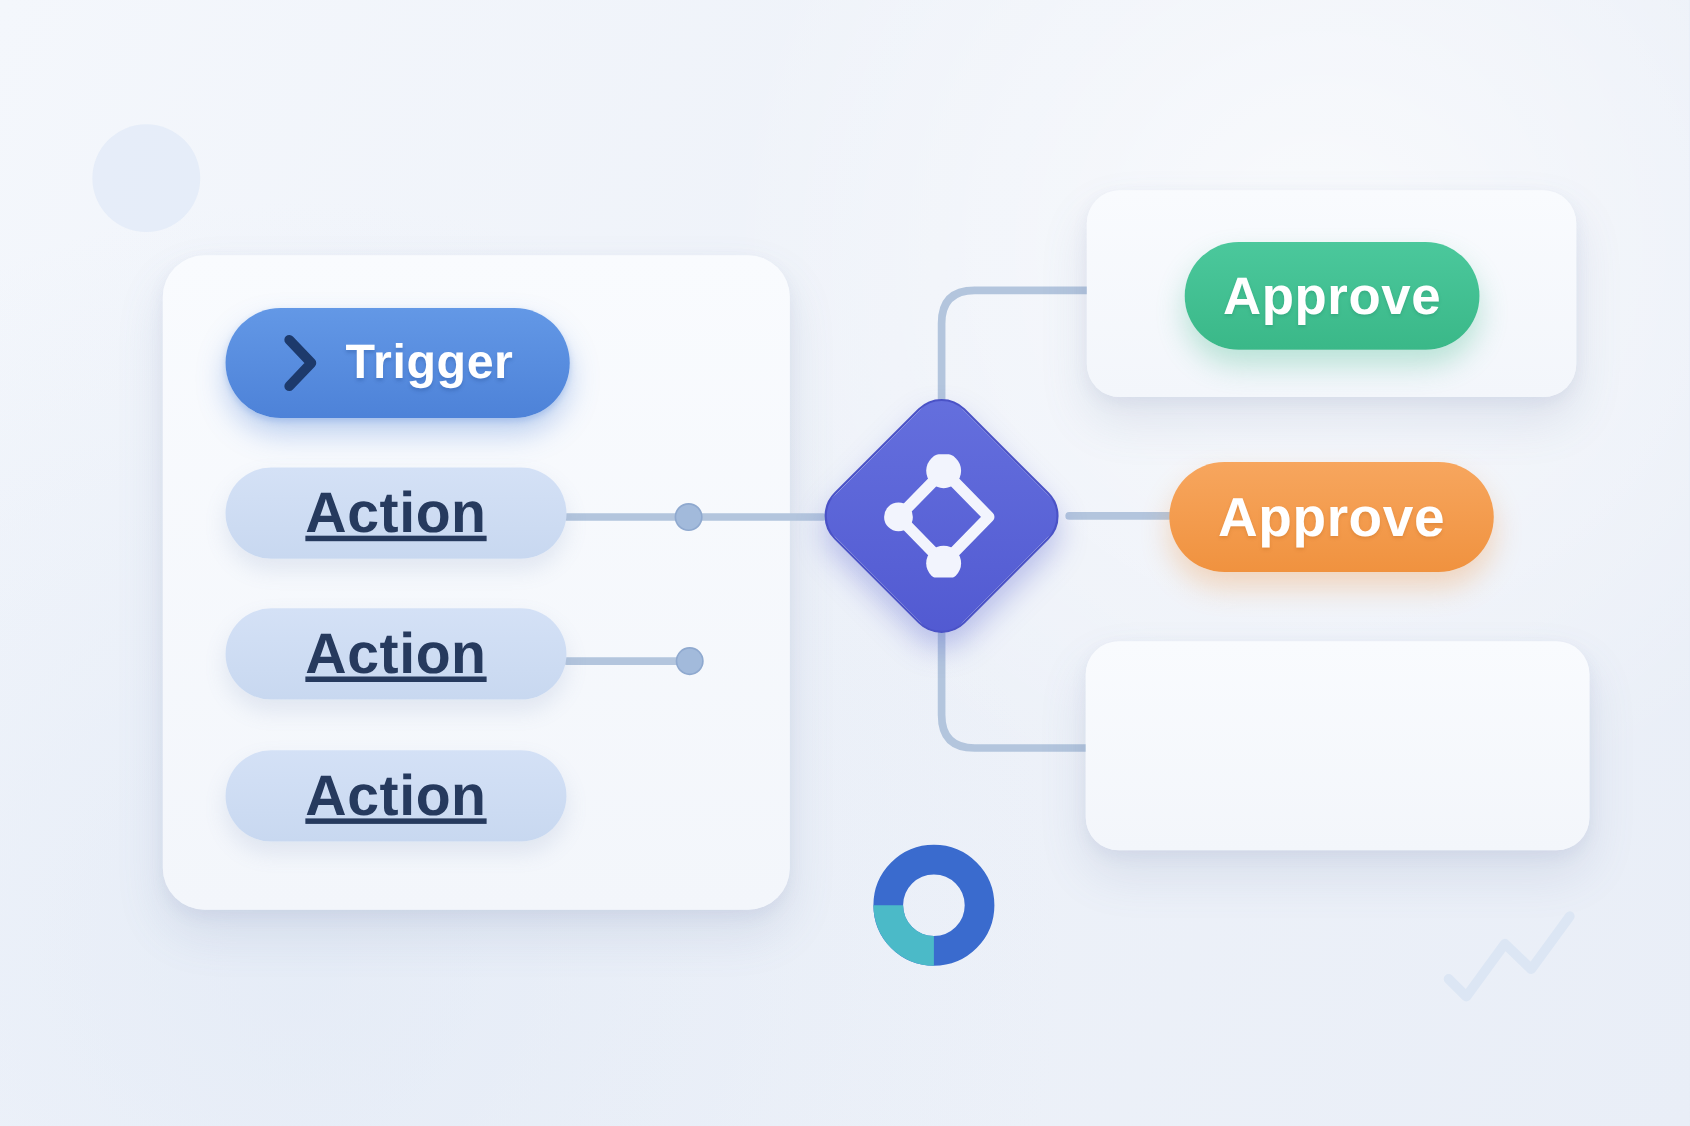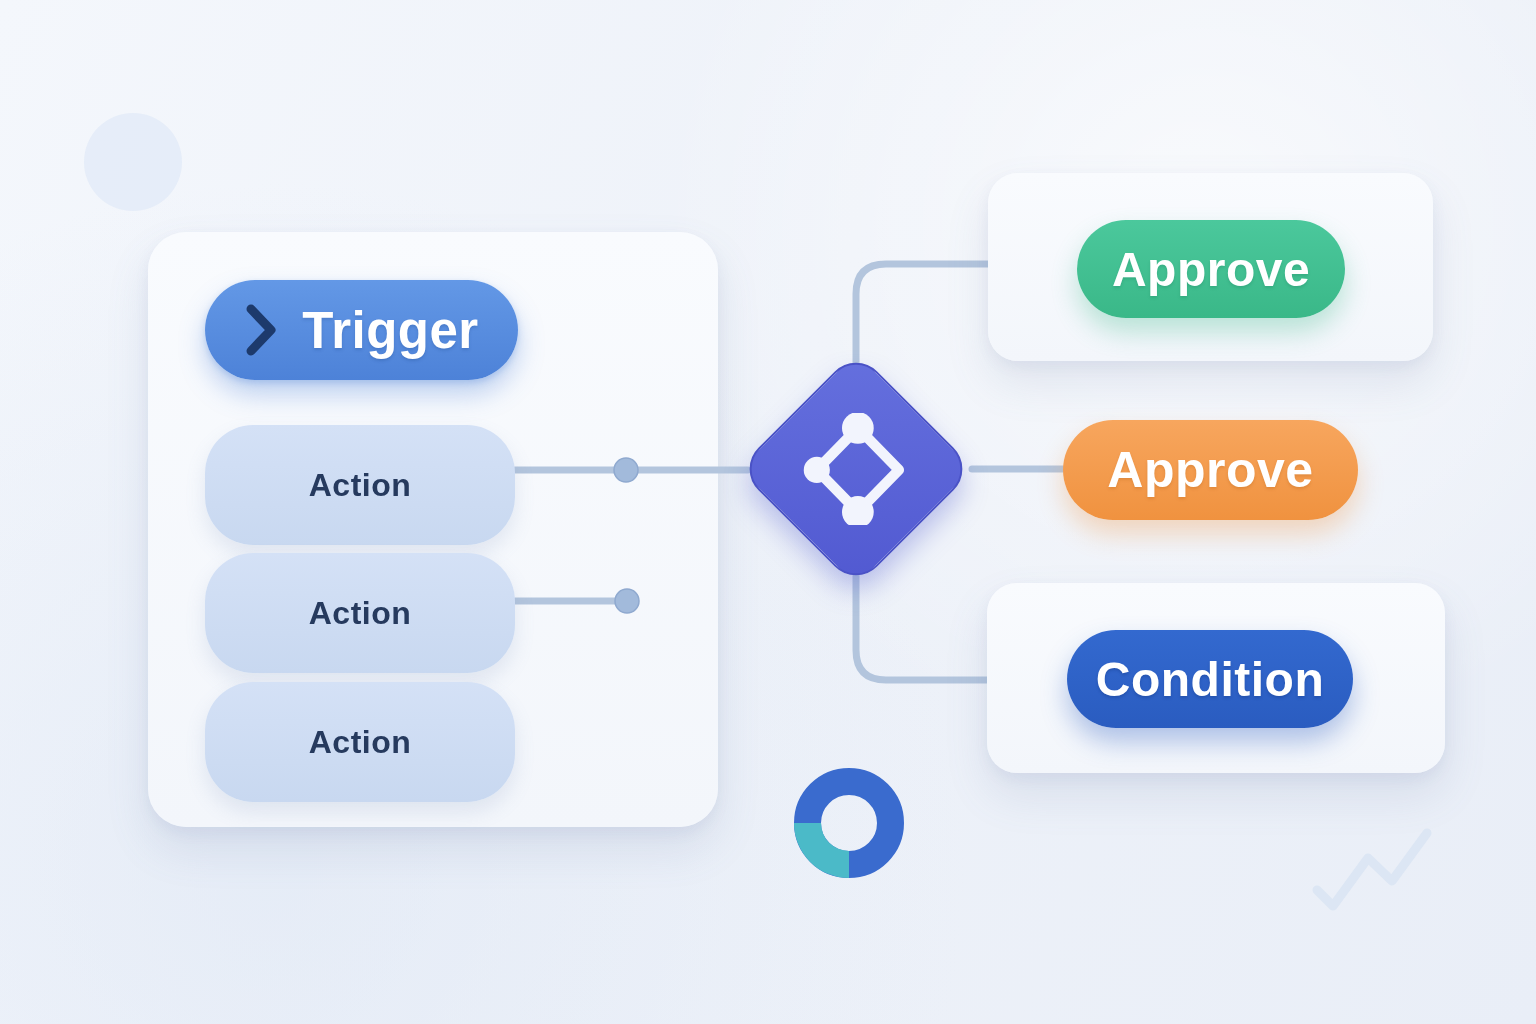--- a/index.html
+++ b/index.html
@@ -37,28 +37,28 @@
   .pill {
     position:absolute; display:flex; align-items:center; justify-content:center;
     font-weight:bold; letter-spacing:.5px; user-select:none;
   }
   .pill .label { white-space:nowrap; }
 
   .pill-trigger {
     left:205px; top:280px; width:313px; height:100px; border-radius:50px;
     background:linear-gradient(180deg,#6398e6 0%,#4d82d8 100%);
     box-shadow:0 14px 26px rgba(77,130,216,.35), 0 3px 6px rgba(77,130,216,.25);
-    color:#ffffff; font-size:51px; gap:24px;
+    color:#ffffff; font-size:44px; gap:24px;
     text-shadow:0 2px 3px rgba(30,70,140,.25);
   }
   .pill-action {
-    left:205px; width:310px; height:120px; border-radius:48px;
+    left:205px; width:310px; height:83px; border-radius:48px;
     background:linear-gradient(180deg,#d4e1f6 0%,#c8d8f0 100%);
     box-shadow:0 10px 20px rgba(110,135,180,.16);
-    color:#263a5e; font-size:32px;
+    color:#263a5e; font-size:52px;text-decoration:underline;
   }
   .pill-action-1 { top:425px; }
   .pill-action-2 { top:553px; }
   .pill-action-3 { top:682px; }
 
   .pill-approve {
     left:1077px; top:220px; width:268px; height:98px; border-radius:49px;
     background:linear-gradient(180deg,#4bc89c 0%,#3ab888 100%);
     box-shadow:0 14px 26px rgba(58,184,136,.32);
     color:#fff; font-size:48px; text-shadow:0 2px 3px rgba(20,110,80,.22);
@@ -149,23 +149,20 @@
   <div class="card approve-card"></div>
   <div class="pill pill-approve">
     <span class="label">Approve</span>
   </div>
 
   <div class="pill pill-reject">
     <span class="label">Approve</span>
   </div>
 
   <div class="card condition-card"></div>
-  <div class="pill pill-condition">
-    <span class="label">Condition</span>
-  </div>
 
   <svg class="donut-svg" width="130" height="130" viewBox="0 0 130 130">
     <circle cx="64" cy="64" r="41.5" fill="none" stroke="#3a6bce" stroke-width="27"></circle>
     <path d="M 9 64 A 55 55 0 0 0 64 119 L 64 92 A 28 28 0 0 1 36 64 Z" fill="#4bbac8"></path>
   </svg>
 
   <svg class="trend-svg" width="140" height="100" viewBox="0 0 140 100">
     <polyline points="17,70 33,86 68,38 92,61 127,13" fill="none" stroke="#dce6f4" stroke-width="9" stroke-linecap="round" stroke-linejoin="round"></polyline>
   </svg>
 

